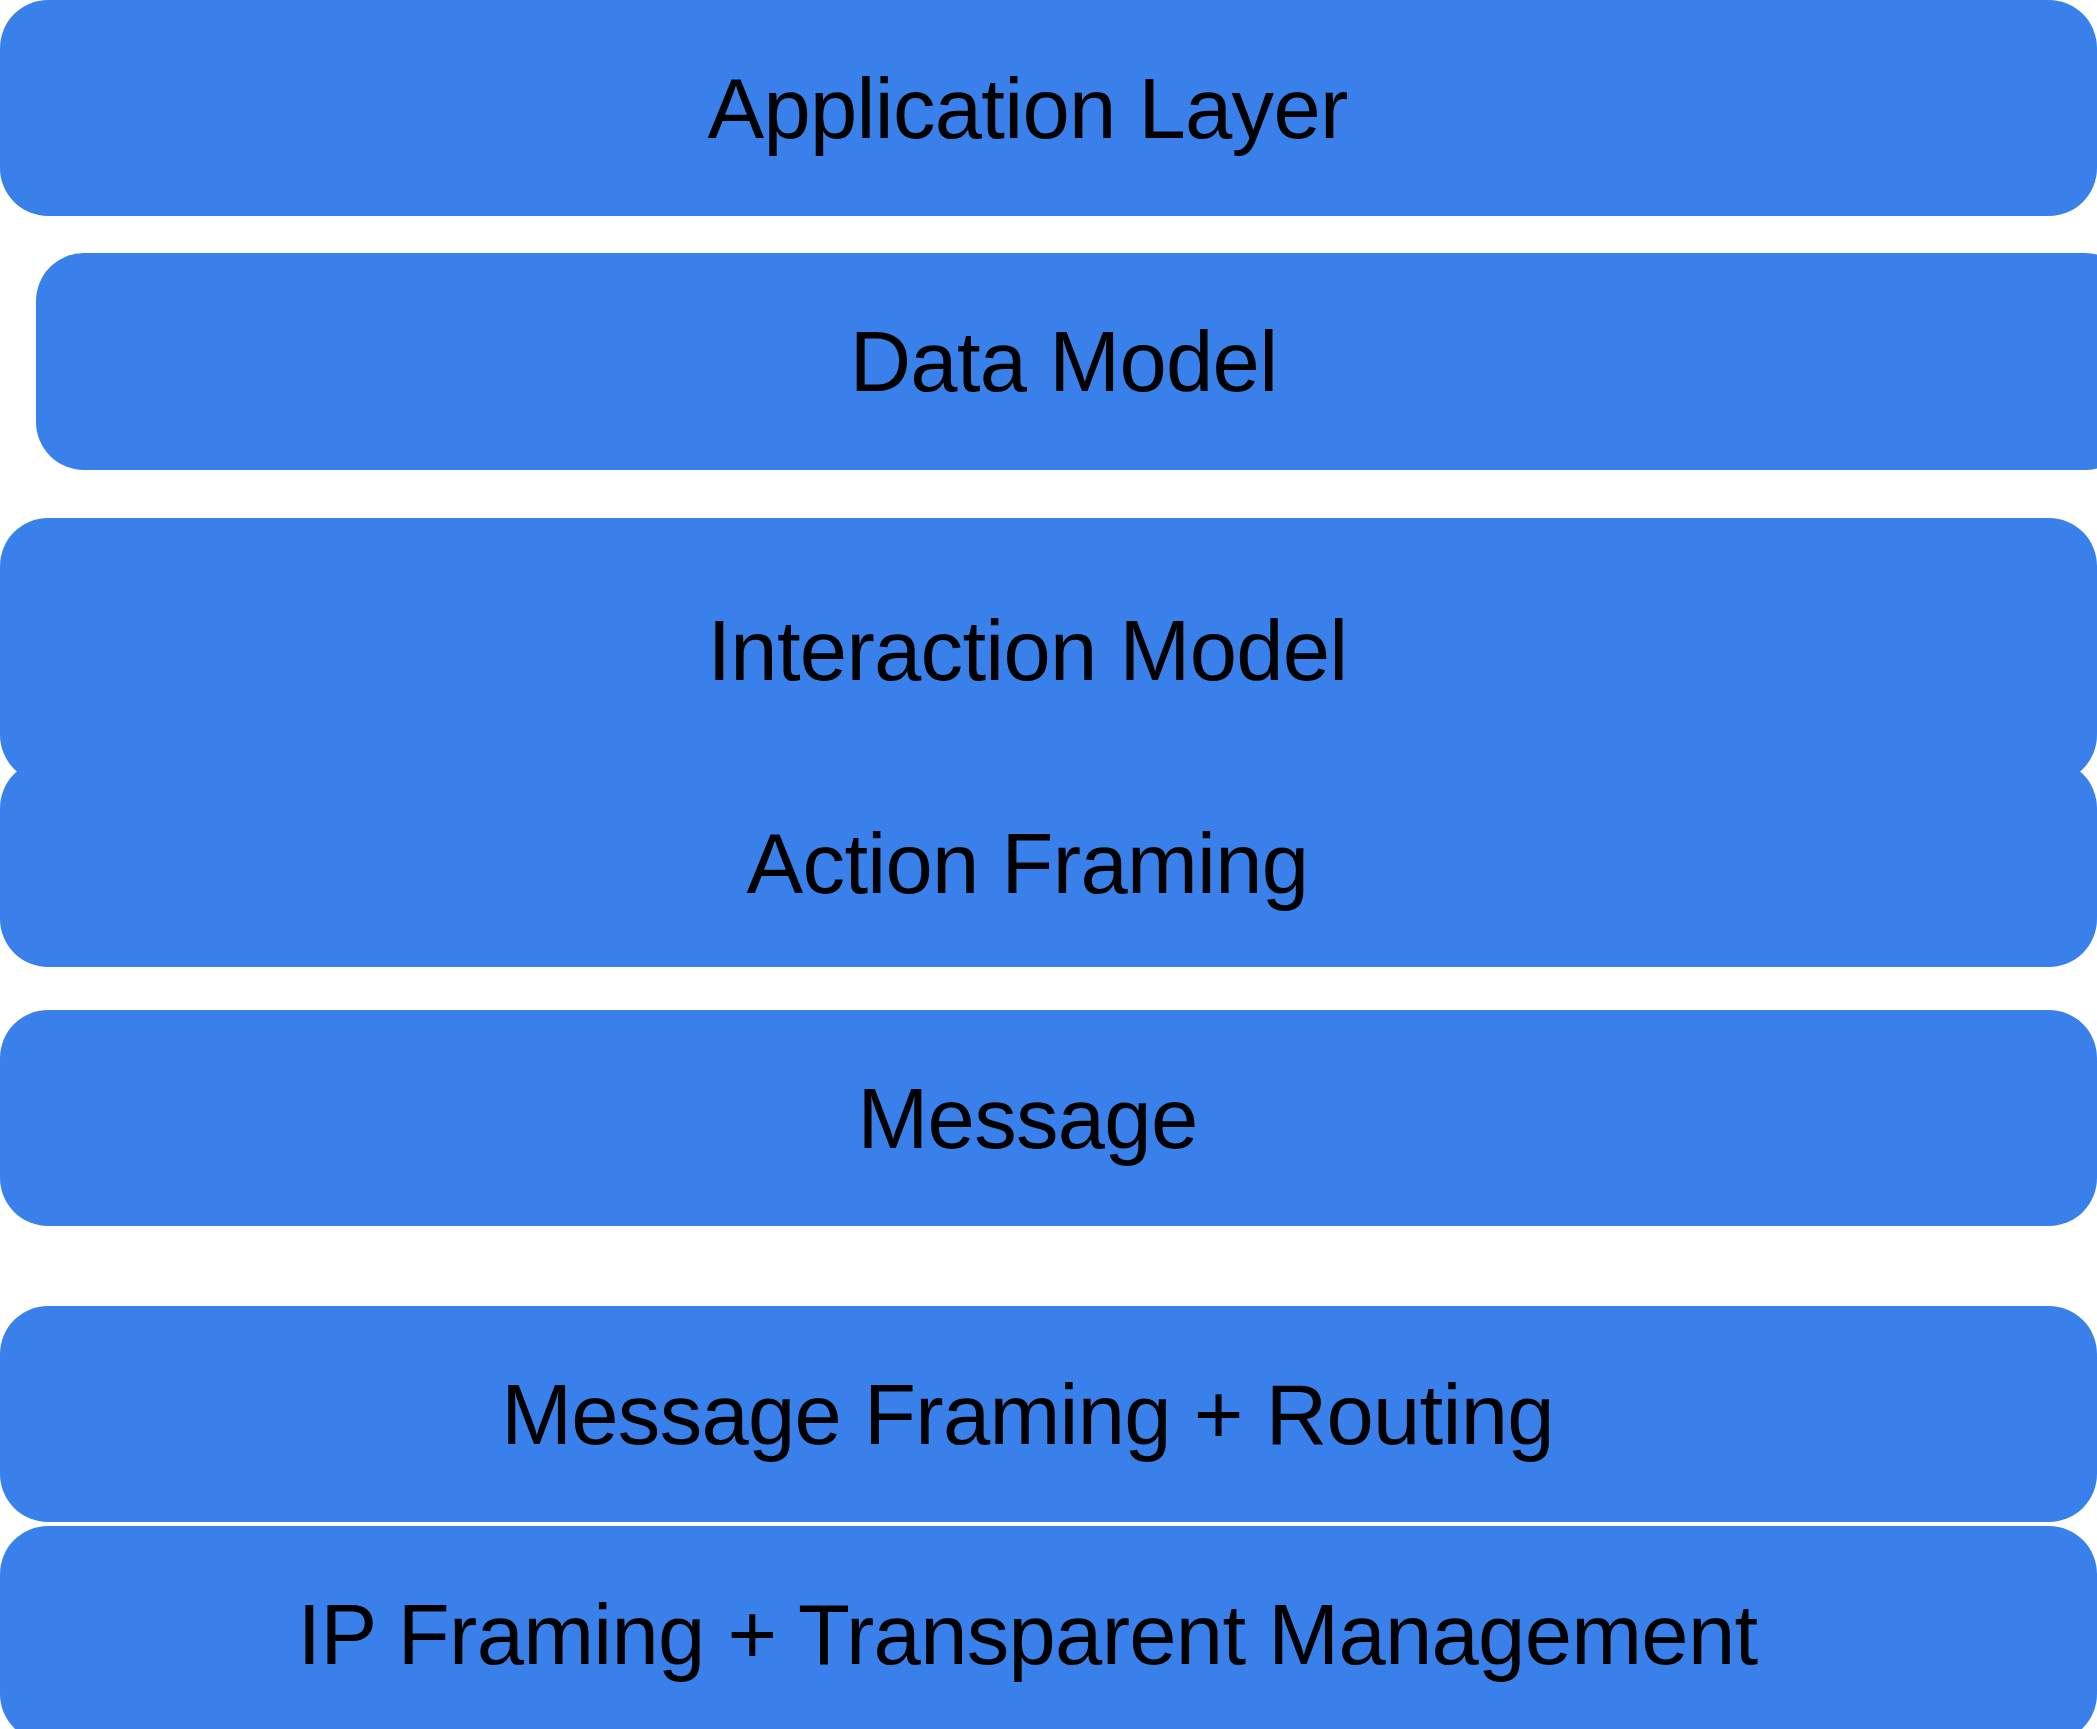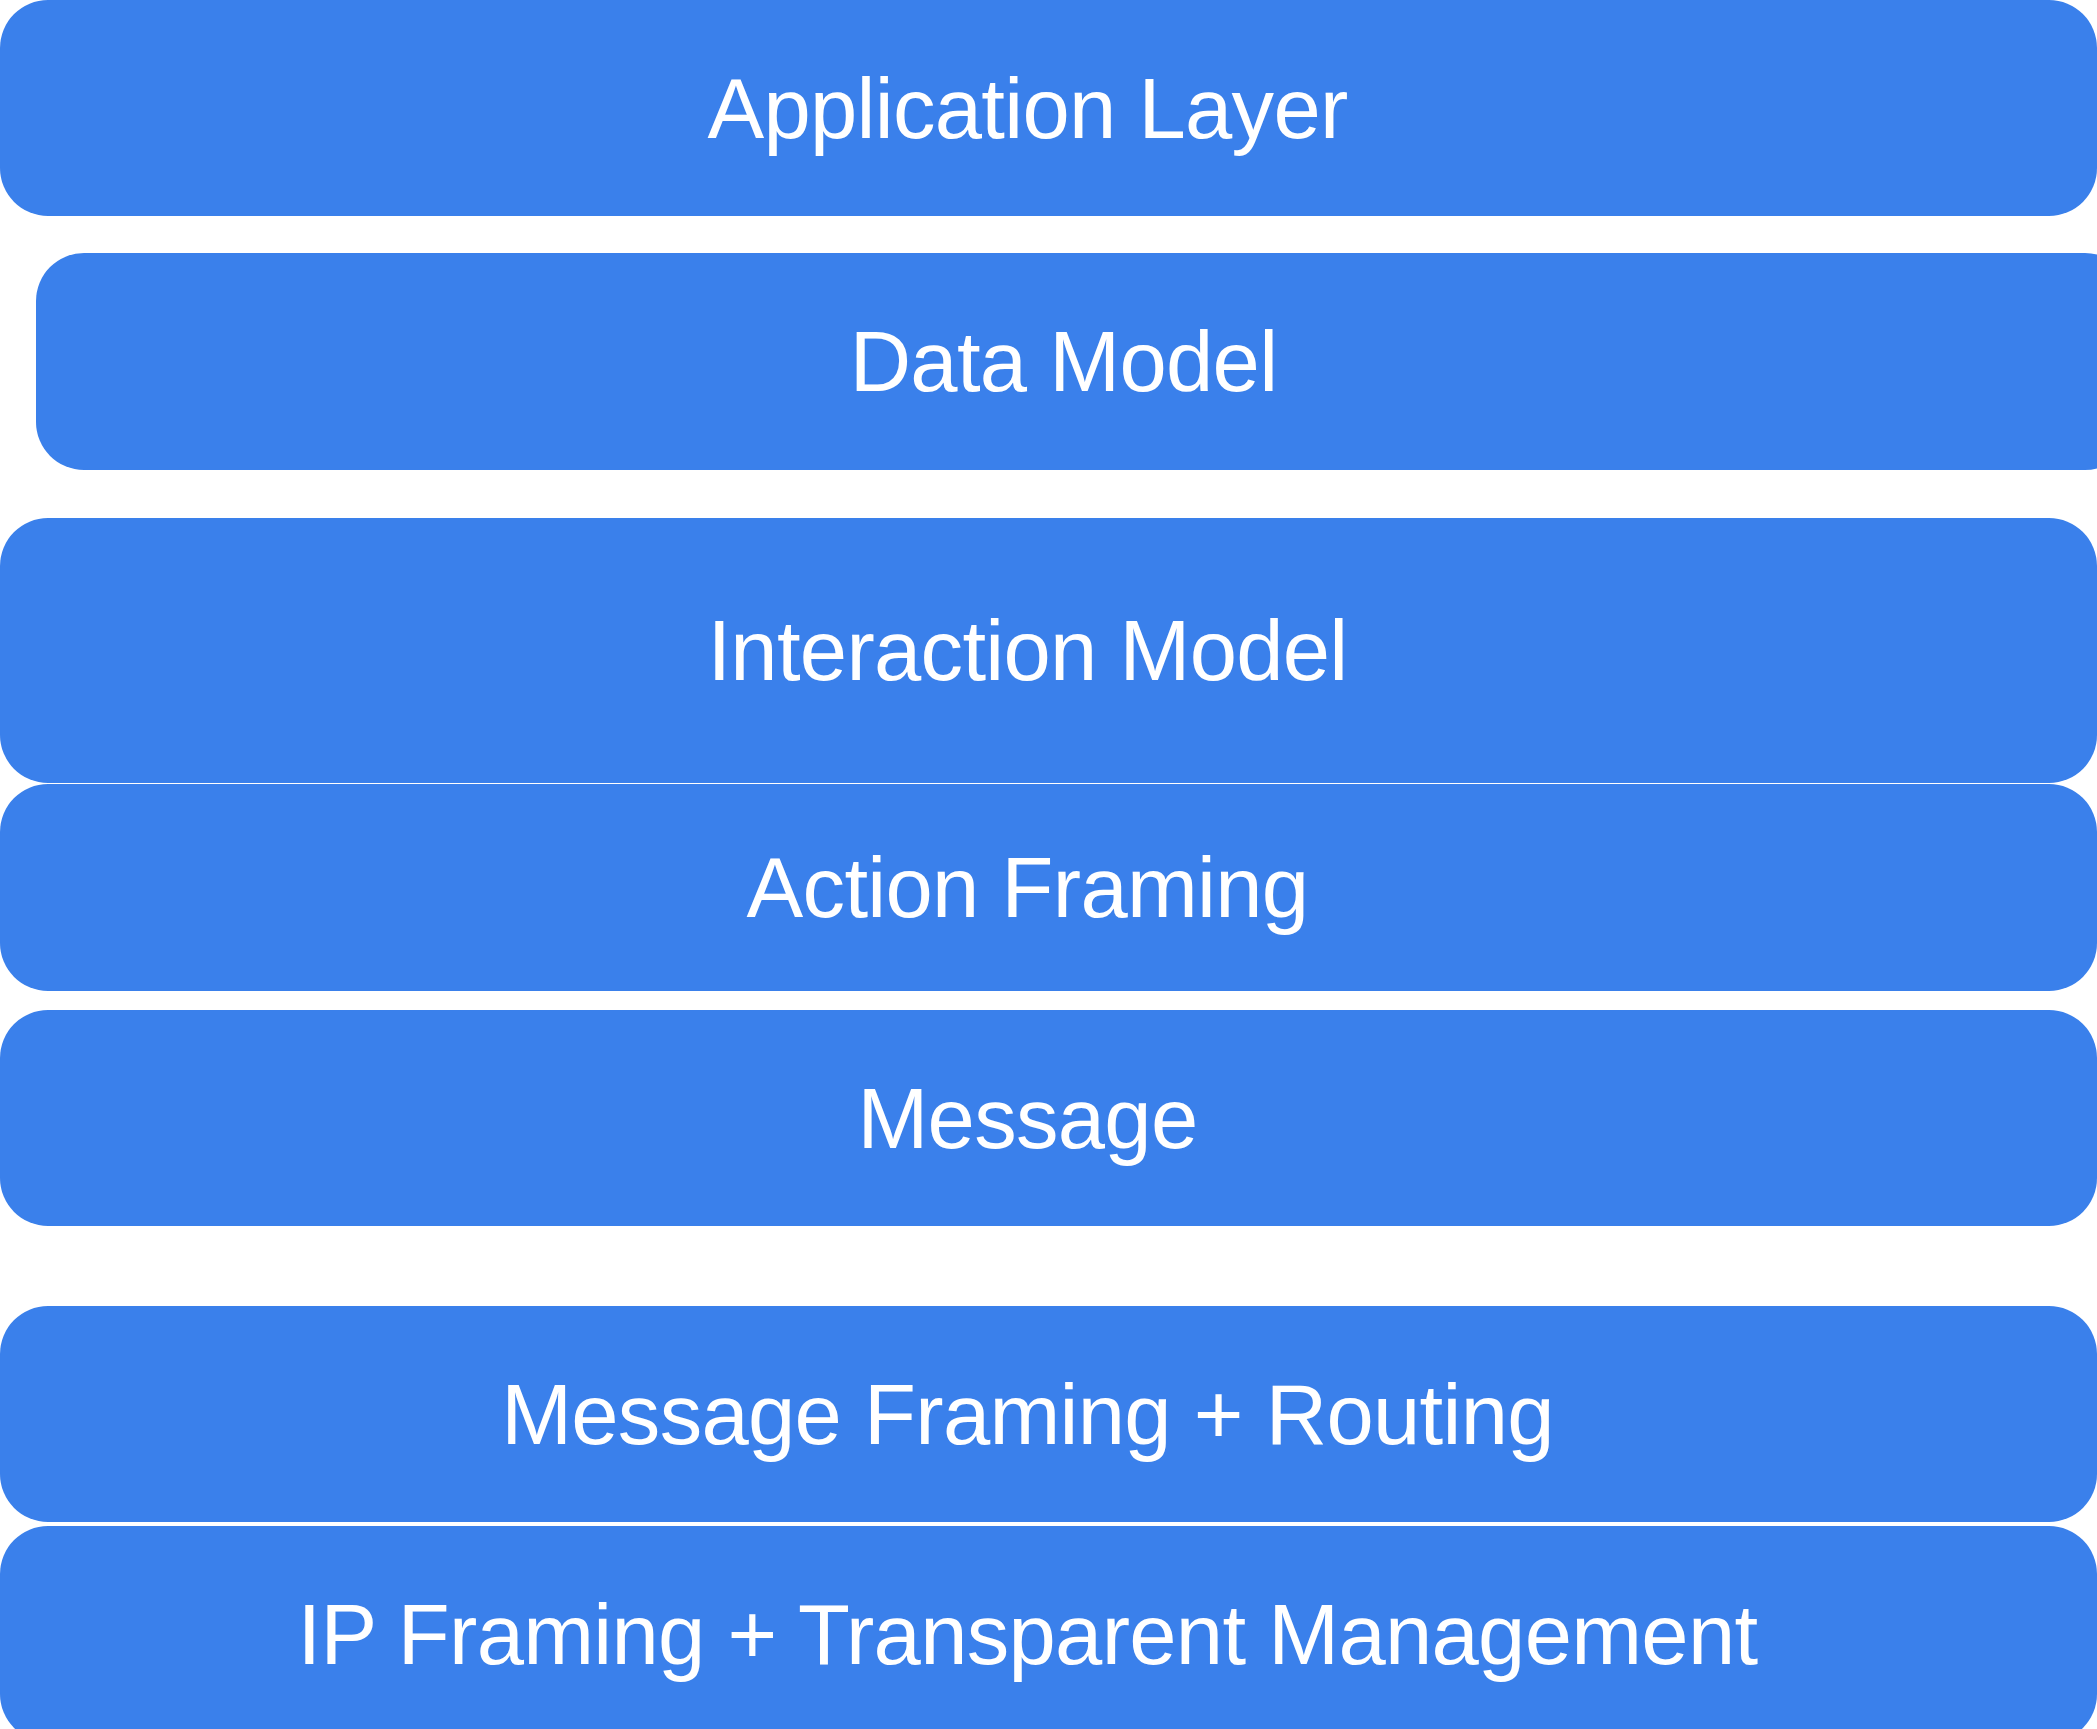--- a/index.html
+++ b/index.html
@@ -30,37 +30,37 @@
     background: #3a80eb;
     border-radius: 48px;
     display: flex;
     align-items: center;
     justify-content: center;
     box-sizing: border-box;
     overflow: hidden;
   }
 
   .layer-label {
-    color: #ffffff;
+    color: #000000;
     font-family: "Liberation Sans", sans-serif;
     font-size: 85px;
     font-weight: 400;
     line-height: 1.0;
     letter-spacing: -0.7px;
     white-space: nowrap;
     text-align: left;
     transform: translateX(-21px);
     -webkit-font-smoothing: antialiased;
   }
 
   
   .bar-0 { top: 0px;    height: 216px; border-top-left-radius: 48px; border-top-right-radius: 48px; }
   .bar-1 { top: 253px;  height: 217px; margin-left: 36px; }
   .bar-2 { top: 518px;  height: 265px; }
-  .bar-3 { top: 784px; height: 207px; }
+  .bar-3 { top: 760px; height: 207px; }
   .bar-4 { top: 1010px; height: 216px; }
   .bar-5 { top: 1262px; height: 216px; margin-top: 44px; }
   .bar-6 { top: 1526px; height: 216px; border-bottom-left-radius: 48px; border-bottom-right-radius: 48px; }
 </style>
 </head>
 <body>
 
 <div id="stack">
 
   <div class="layer-bar bar-0">

